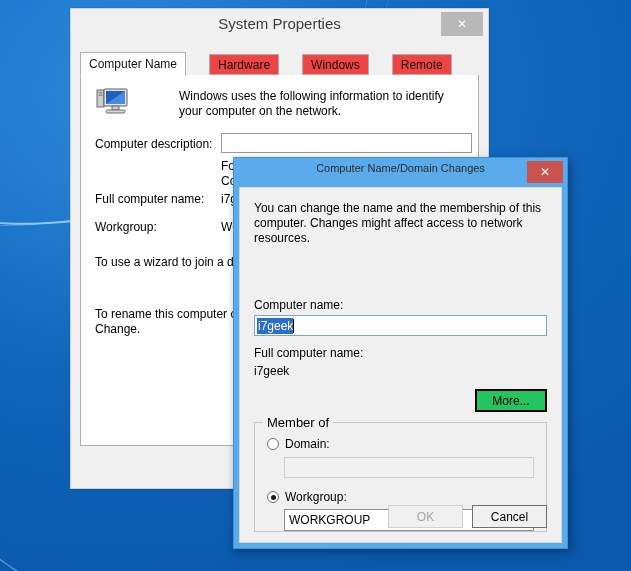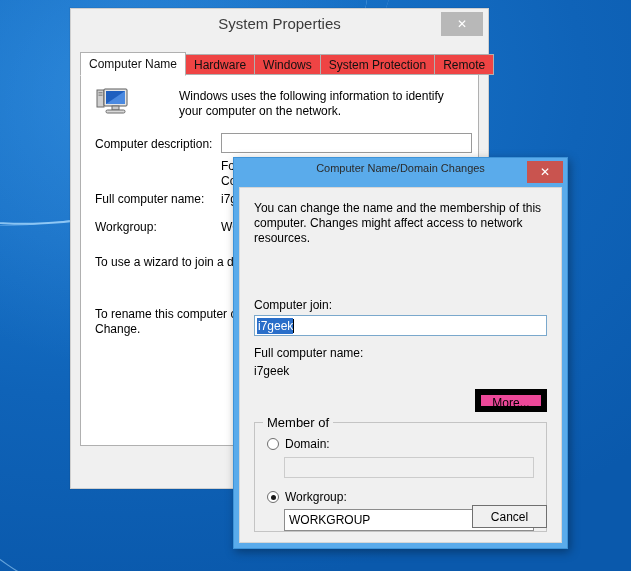--- a/index.html
+++ b/index.html
@@ -119,20 +119,21 @@
   
   .tabstrip {
     position: absolute;
     left: 9px;
     top: 43px;
     right: 9px;
     height: 23px;
     border-bottom: 1px solid #b0b0b0;
     display: flex;
     align-items: flex-end;
+    gap: 24px;
   }
   .tab {
     height: 21px;
     line-height: 21px;
     padding: 0 8px;
     font-size: 12px;
     color: #111;
     background: #ef4444;
     border: 1px solid #b0b0b0;
     border-bottom: 1px solid #b0b0b0;
@@ -350,22 +351,22 @@
     top: 176px;
     font-size: 12px;
     color: #000;
   }
   #more-btn {
     position: absolute;
     right: 14px;
     top: 201px;
     width: 72px;
     height: 23px;
-    background: #ec4899;
-    border: 6px solid #000000;
+    background: #22c55e;
+    border: 2px solid #000000;
     font-size: 12px;
     font-family: "Liberation Sans", sans-serif;
     box-sizing: border-box;
     cursor: default;
     color: #000;
   }
 
   
   #memberof-group {
     position: absolute;
@@ -487,21 +488,20 @@
 
   <div id="sysprops-titlebar">
     <div id="sysprops-title">System Properties</div>
     <div id="sysprops-close">✕</div>
   </div>
 
   <div class="tabstrip">
     <div class="tab active">Computer Name</div>
     <div class="tab">Hardware</div>
     <div class="tab">Windows</div>
-    <div class="tab">System Protection</div>
     <div class="tab">Remote</div>
   </div>
 
   <div id="tabbody">
 
     <svg id="sp-icon" viewBox="0 0 34 32">
       <rect x="2" y="3" width="7" height="17" fill="#cfcfcf" stroke="#6b6b6b" stroke-width="1"></rect>
       <rect x="3.5" y="5" width="4" height="1.4" fill="#8d8d8d"></rect>
       <rect x="3.5" y="7.5" width="4" height="1.4" fill="#8d8d8d"></rect>
       <rect x="9" y="2" width="23" height="17" rx="1" fill="#e6e6e6" stroke="#5a5a5a" stroke-width="1"></rect>
@@ -538,21 +538,21 @@
 
   <div id="cndc-titlebar">
     <div id="cndc-title">Computer Name/Domain Changes</div>
     <div id="cndc-close">✕</div>
   </div>
 
   <div id="cndc-body">
 
     <div id="cndc-intro">You can change the name and the membership of this computer. Changes might affect access to network resources.</div>
 
-    <div id="lbl-compname">Computer join:</div>
+    <div id="lbl-compname">Computer name:</div>
 
     <div id="compname-field">
       <span id="compname-value">i7geek</span>
       <span id="compname-caret"></span>
     </div>
 
     <div id="lbl-fullcompname">Full computer name:</div>
     <div id="val-fullcompname">i7geek</div>
 
     <button id="more-btn">More...</button>
@@ -566,15 +566,16 @@
       </div>
       <input id="domain-input" type="text" disabled="" value="" style="">
 
       <div class="radio-row" id="row-workgroup">
         <span class="radio checked"></span>
         <span class="radio-label">Workgroup:</span>
       </div>
       <input id="workgroup-input" type="text" value="WORKGROUP" style="">
     </div>
 
+    <button class="dlg-btn" id="ok-btn">OK</button>
     <button class="dlg-btn" id="cancel-btn">Cancel</button>
   </div>
 </div>
 
 </body></html>

